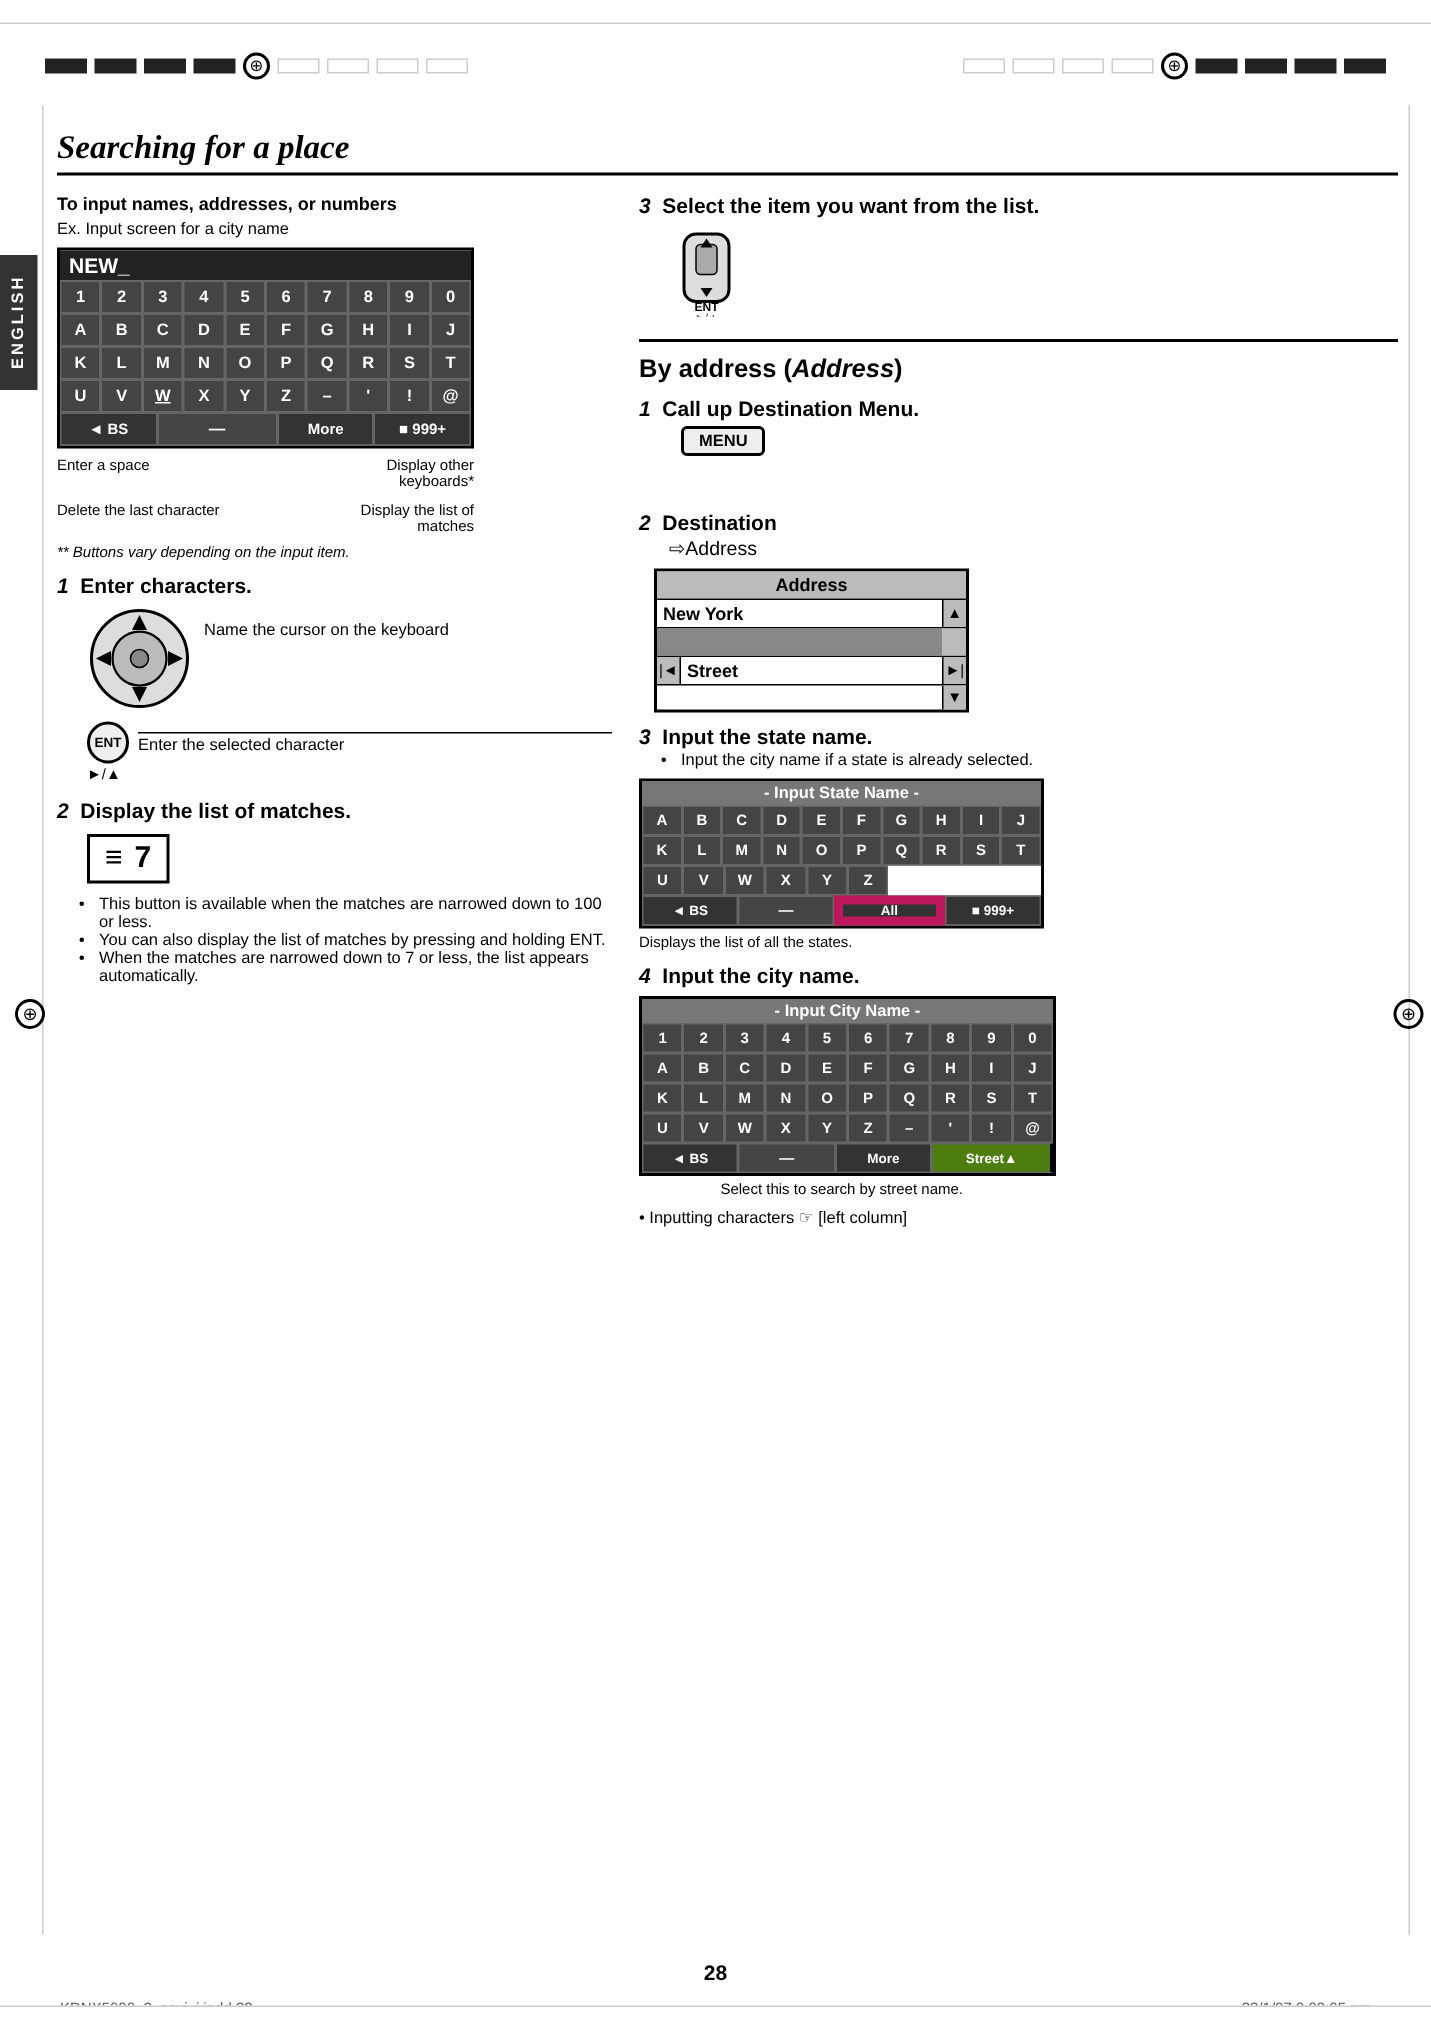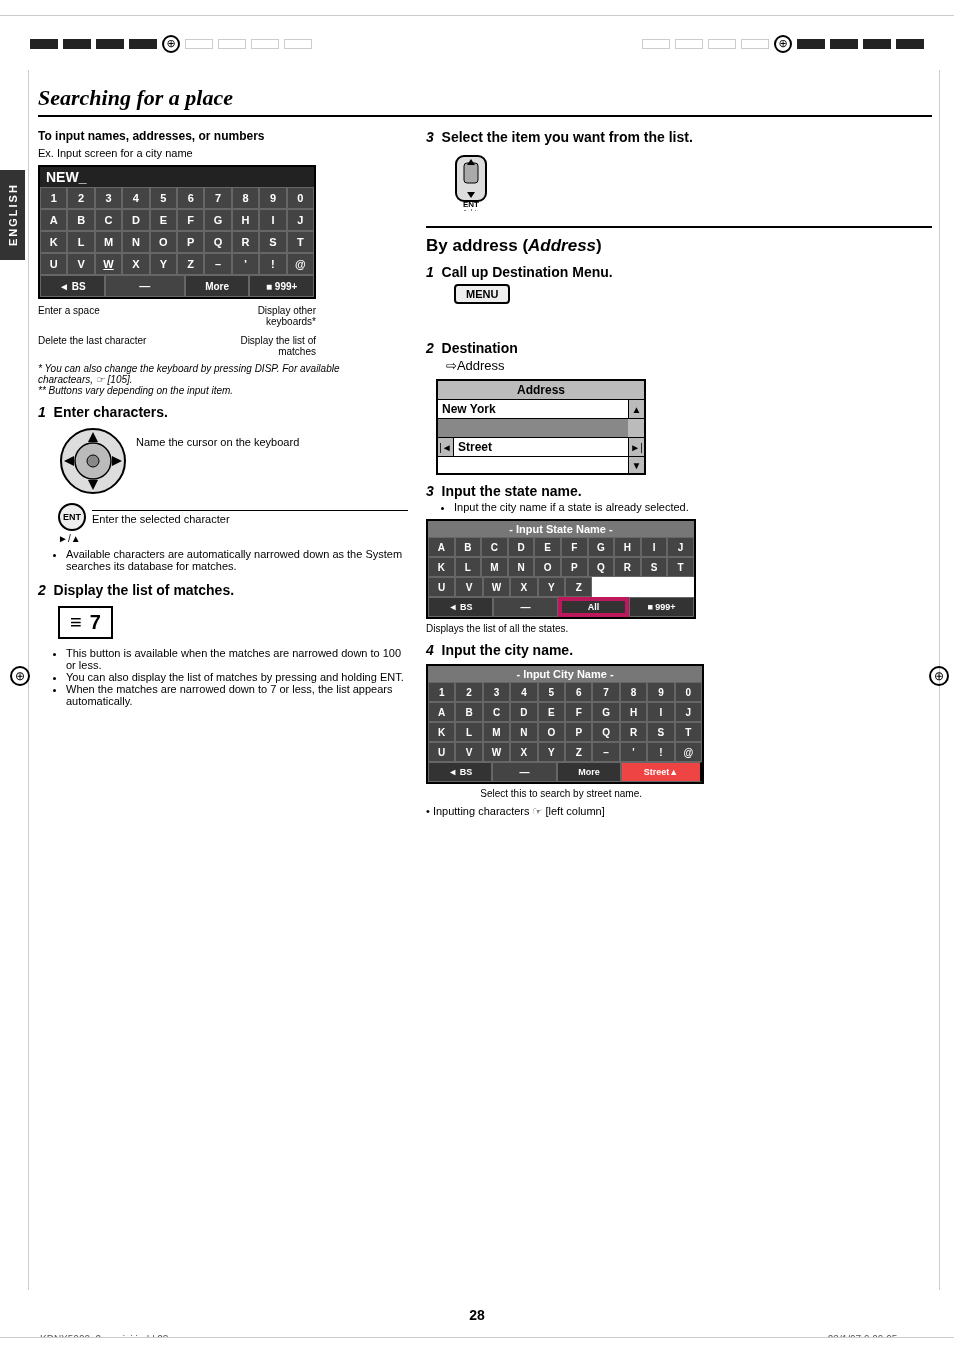--- a/index.html
+++ b/index.html
@@ -137,21 +137,20 @@
             <div style="font-size:10px;">Delete the last character</div>
           </div>
           <div style="width:110px;text-align:right;">
             <div style="font-size:10px;">Display the list of matches</div>
           </div>
         </div>
       </div>
 
       
       <div style="font-size:10px;font-style:italic;margin:6px 0;width:350px;">
-        <div>*  You can also change the keyboard by pressing DISP. For available charactears, ☞ [105].</div>
         <div>** Buttons vary depending on the input item.</div>
       </div>
 
       
       <div style="margin-top:8px;">
         <div style="font-size:14px;font-weight:bold;margin-bottom:4px;"><span style="font-style:italic;">1</span> &nbsp;<span>Enter characters.</span></div>
 
         <div style="display:flex;align-items:flex-start;margin:6px 0 4px 20px;">
           <div style="margin-right:8px;">
             <svg width="70" height="70" viewBox="0 0 70 70">
@@ -173,23 +172,20 @@
           </div>
           <div style="font-size:11px;padding-top:10px;">Name the cursor on the keyboard</div>
         </div>
 
         <div style="display:flex;align-items:center;margin:2px 0 2px 20px;">
           <div style="border:2px solid #000;border-radius:50%;width:28px;height:28px;font-size:9px;font-weight:bold;display:flex;align-items:center;justify-content:center;background:#eee;margin-right:6px;">ENT</div>
           <div style="font-size:11px;border-top:1px solid #000;flex:1;padding-top:2px;">Enter the selected character</div>
         </div>
         <div style="font-size:10px;margin-left:20px;">►/▲</div>
 
-        <ul style="font-size:11px;margin-left:28px;margin-top:4px;">
-          <li>Available characters are automatically narrowed down as the System searches its database for matches.</li>
-        </ul>
       </div>
 
       
       <div style="margin-top:10px;">
         <div style="font-size:14px;font-weight:bold;margin-bottom:4px;"><span style="font-style:italic;">2</span> &nbsp;<span>Display the list of matches.</span></div>
 
         
         <div style="display:inline-flex;align-items:center;border:2px solid #000;padding:3px 10px;font-size:20px;font-weight:bold;gap:8px;margin:4px 0 4px 20px;">
           <span>≡</span>
           <span>7</span>
@@ -309,21 +305,21 @@
               <div style="border:1px solid #666;background:#444;color:#fff;font-size:10px;font-weight:bold;height:20px;display:flex;align-items:center;justify-content:center;flex:1;">W</div>
               <div style="border:1px solid #666;background:#444;color:#fff;font-size:10px;font-weight:bold;height:20px;display:flex;align-items:center;justify-content:center;flex:1;">X</div>
               <div style="border:1px solid #666;background:#444;color:#fff;font-size:10px;font-weight:bold;height:20px;display:flex;align-items:center;justify-content:center;flex:1;">Y</div>
               <div style="border:1px solid #666;background:#444;color:#fff;font-size:10px;font-weight:bold;height:20px;display:flex;align-items:center;justify-content:center;flex:1;">Z</div>
               <div style="flex:4;"></div>
             </div>
             
             <div style="display:flex;">
               <div style="border:1px solid #666;background:#333;color:#fff;font-size:9px;font-weight:bold;height:20px;display:flex;align-items:center;justify-content:center;flex:2;">◄ BS</div>
               <div style="border:1px solid #666;background:#444;color:#fff;font-size:10px;font-weight:bold;height:20px;display:flex;align-items:center;justify-content:center;flex:2;">—</div>
-              <div style="border:4px solid #be185d;background:#333;color:#fff;font-size:9px;font-weight:bold;height:20px;display:flex;align-items:center;justify-content:center;flex:2;">All</div>
+              <div style="border:6px solid #be185d;background:#333;color:#fff;font-size:9px;font-weight:bold;height:20px;display:flex;align-items:center;justify-content:center;flex:2;">All</div>
               <div style="border:1px solid #666;background:#333;color:#fff;font-size:9px;font-weight:bold;height:20px;display:flex;align-items:center;justify-content:center;flex:2;">■ 999+</div>
             </div>
           </div>
           <div style="font-size:10px;margin-top:2px;">Displays the list of all the states.</div>
         </div>
 
         <div style="margin-top:6px;">
           <div style="font-size:14px;font-weight:bold;margin-bottom:4px;"><span style="font-style:italic;">4</span> &nbsp;<span>Input the city name.</span></div>
 
           
@@ -379,21 +375,21 @@
               <div style="border:1px solid #666;background:#444;color:#fff;font-size:10px;font-weight:bold;height:20px;display:flex;align-items:center;justify-content:center;flex:1;">–</div>
               <div style="border:1px solid #666;background:#444;color:#fff;font-size:10px;font-weight:bold;height:20px;display:flex;align-items:center;justify-content:center;flex:1;">'</div>
               <div style="border:1px solid #666;background:#444;color:#fff;font-size:10px;font-weight:bold;height:20px;display:flex;align-items:center;justify-content:center;flex:1;">!</div>
               <div style="border:1px solid #666;background:#444;color:#fff;font-size:10px;font-weight:bold;height:20px;display:flex;align-items:center;justify-content:center;flex:1;">@</div>
             </div>
             
             <div style="display:flex;">
               <div style="border:1px solid #666;background:#333;color:#fff;font-size:9px;font-weight:bold;height:20px;display:flex;align-items:center;justify-content:center;flex:2;">◄ BS</div>
               <div style="border:1px solid #666;background:#444;color:#fff;font-size:10px;font-weight:bold;height:20px;display:flex;align-items:center;justify-content:center;flex:2;">—</div>
               <div style="border:1px solid #666;background:#333;color:#fff;font-size:9px;font-weight:bold;height:20px;display:flex;align-items:center;justify-content:center;flex:2;">More</div>
-              <div style="border:1px solid #666;border-right:2px solid #000;background:#ef4444;color:#fff;font-size:9px;font-weight:bold;height:20px;display:flex;align-items:center;justify-content:center;flex:2.5;">Street▲</div>
+              <div style="border:1px solid #666;border-right:2px solid #000;background:#4d7c0f;color:#fff;font-size:9px;font-weight:bold;height:20px;display:flex;align-items:center;justify-content:center;flex:2.5;">Street▲</div>
             </div>
           </div>
 
           
           <div style="display:flex;align-items:flex-start;margin-top:2px;">
             <div style="font-size:10px;text-align:right;width:220px;padding-right:4px;">Select this to search by street name.</div>
           </div>
 
           
           <div style="font-size:11px;margin-top:6px;">• Inputting characters ☞ [left column]</div>

